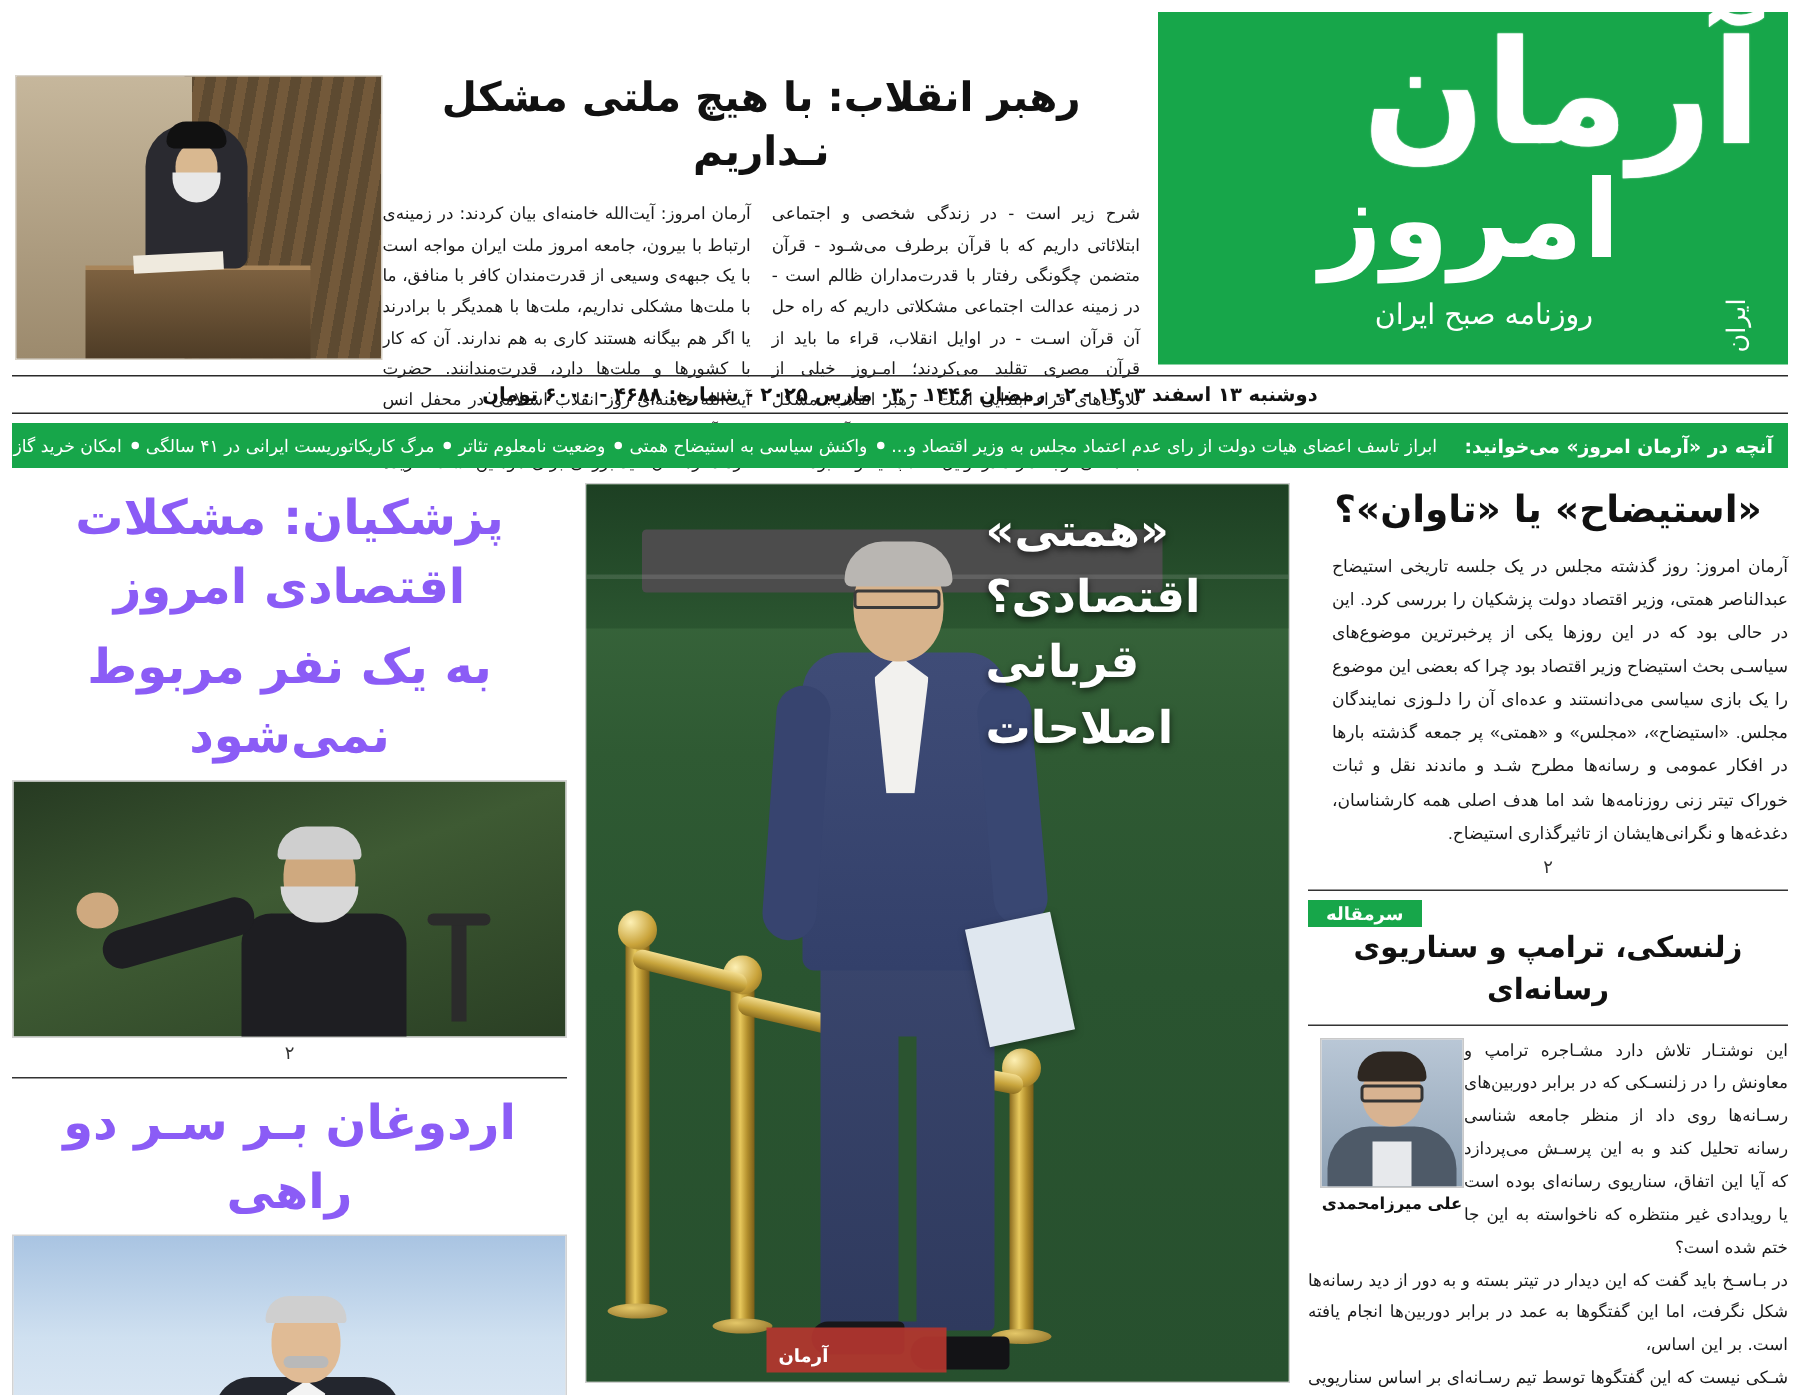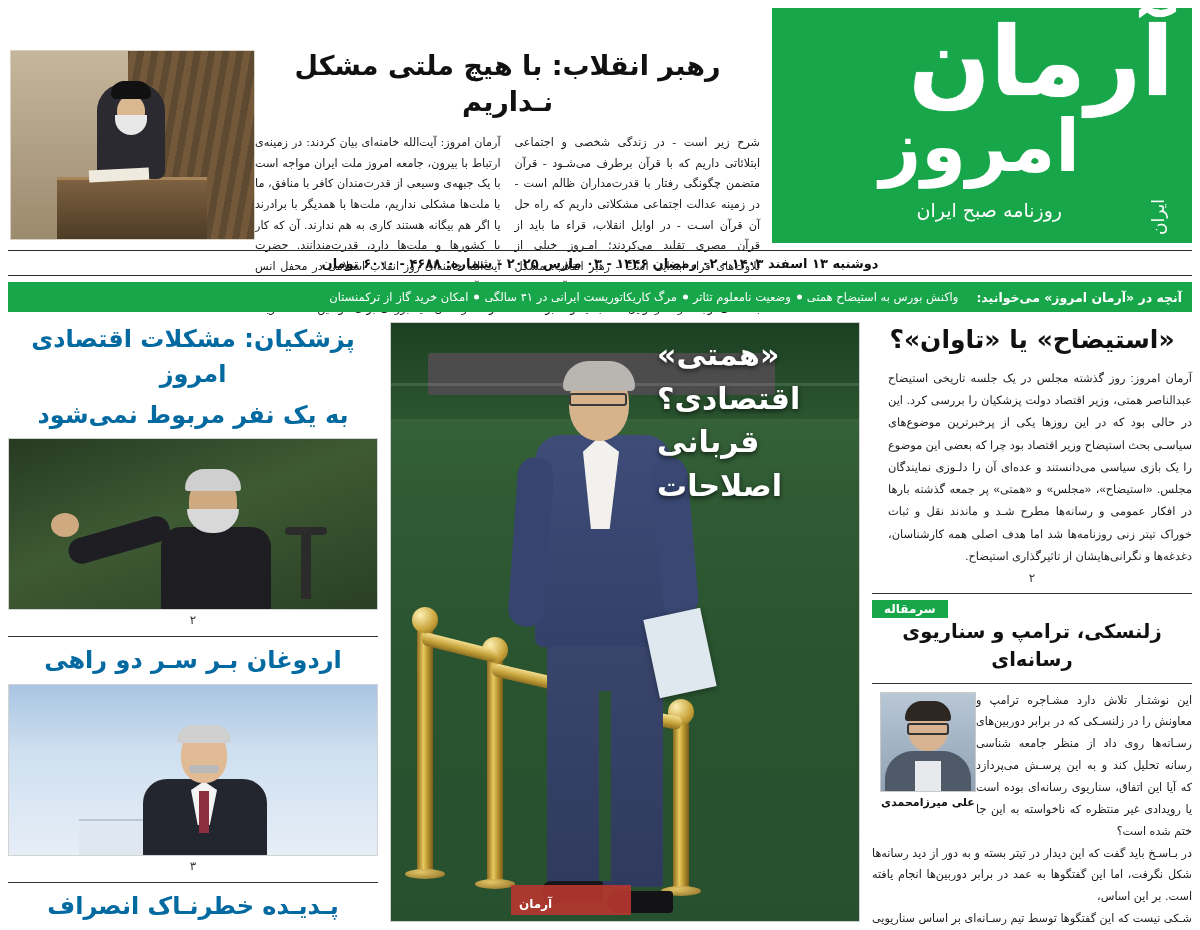--- a/index.html
+++ b/index.html
@@ -473,24 +473,24 @@
     font-family:"DejaVu Sans", sans-serif;
   }
 
   
   .col-left {
     position: absolute;
     top: 322px; left: 8px;
     width: 370px; height: 600px;
   }
   .cl-title {
-    font-size: 24px;
+    font-size: 32px;
     font-weight: bold;
     text-align: center;
-    color: #0369a1;
+    color: #8b5cf6;
     line-height: 1.45;
     font-family: "DejaVu Sans", sans-serif;
     padding: 0 2px 6px;
   }
   .cl-photo {
     width: 370px; height: 172px;
     position: relative;
     overflow: hidden;
     border: 1px solid #d3d3d3;
   }
@@ -555,21 +555,22 @@
       <div class="lp-beard"></div>
     </div>
     <div class="lp-paper"></div>
   </div>
 
   <div class="date-bar">دوشنبه ۱۳ اسفند ۱۴۰۳ - ۰۲ رمضان ۱۴۴۶ - ۰۳ مارس ۲۰۲۵ - شماره: ۴۶۸۸ - ۶۰۰۰ تومان</div>
 
   <div class="ticker">
     <div class="ticker-label">آنچه در «آرمان امروز» می‌خوانید:</div>
     <div class="ticker-items">
-      <span class="ticker-item">واکنش بورس به استیضاح همتی</span>
+      <span class="ticker-item">ابراز تاسف اعضای هیات دولت از رای عدم اعتماد مجلس به وزیر اقتصاد و...</span>
+      <span class="ticker-item">واکنش سیاسی به استیضاح همتی</span>
       <span class="ticker-item">وضعیت نامعلوم تئاتر</span>
       <span class="ticker-item">مرگ کاریکاتوریست ایرانی در ۴۱ سالگی</span>
       <span class="ticker-item">امکان خرید گاز از ترکمنستان</span>
 
     </div>
   </div>
 
   <div class="col-right">
     <div class="story-title-big">«استیضاح» یا «تاوان»؟</div>
     <div class="story-body">آرمان امروز: روز گذشته مجلس در یک جلسه تاریخی استیضاح عبدالناصر همتی، وزیر اقتصاد دولت پزشکیان را بررسی کرد. این در حالی بود که در این روزها یکی از پرخبرترین موضوع‌های سیاسـی بحث استیضاح وزیر اقتصاد بود چرا که بعضی این موضوع را یک بازی سیاسی می‌دانستند و عده‌ای آن را دلـوزی نمایندگان مجلس. «استیضاح»، «مجلس» و «همتی» پر جمعه گذشته بارها در افکار عمومی و رسانه‌ها مطرح شـد و ماندند نقل و ثبات خوراک تیتر زنی روزنامه‌ها شد اما هدف اصلی همه کارشناسان، دغدغه‌ها و نگرانی‌هایشان از تاثیرگذاری استیضاح.</div>

